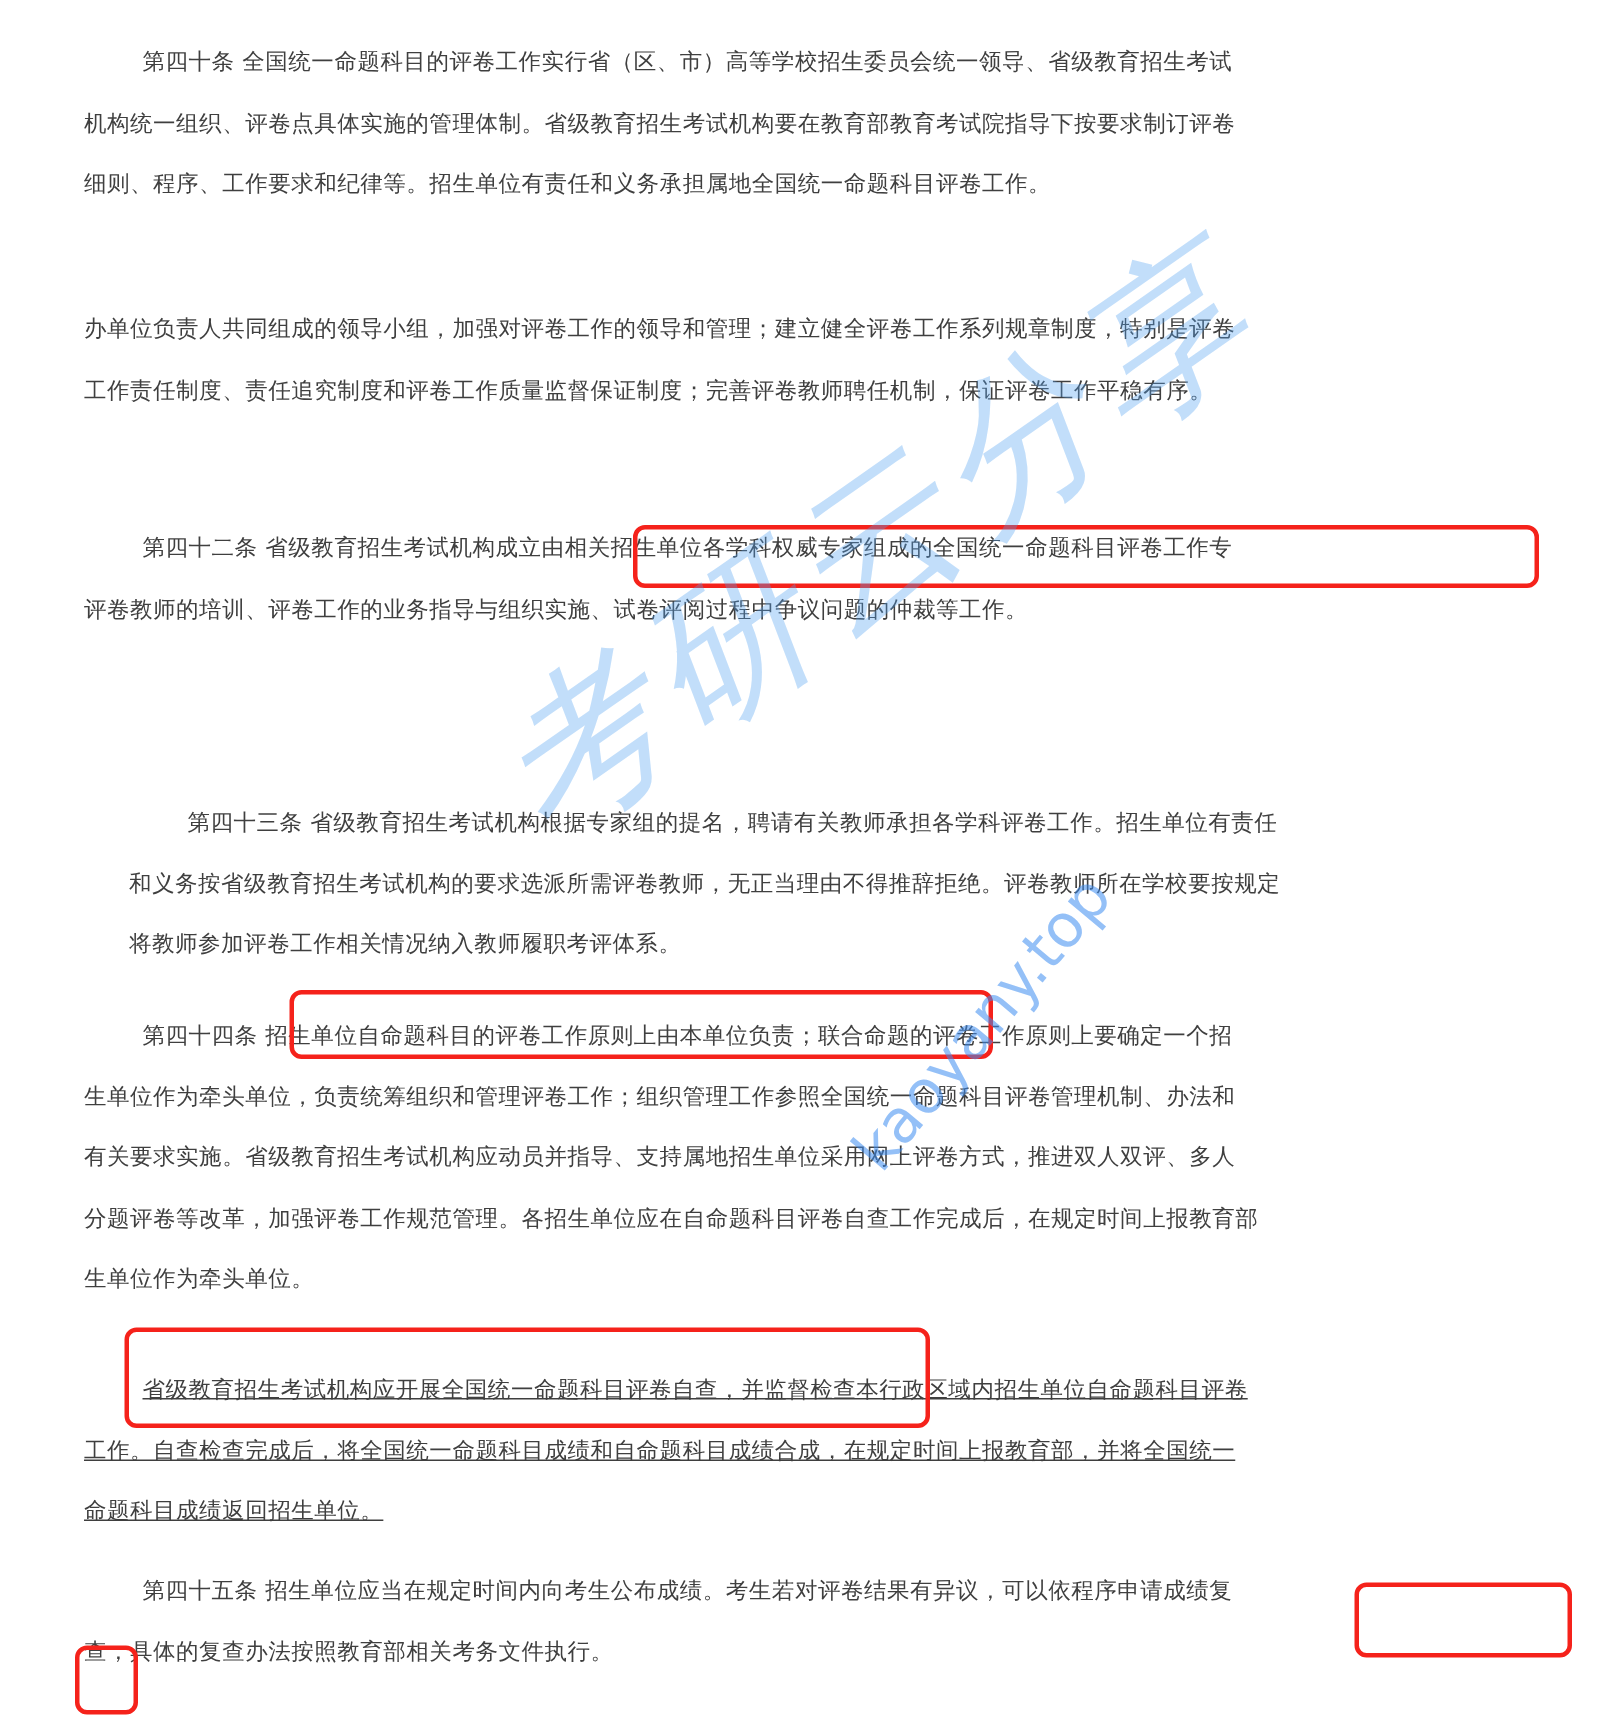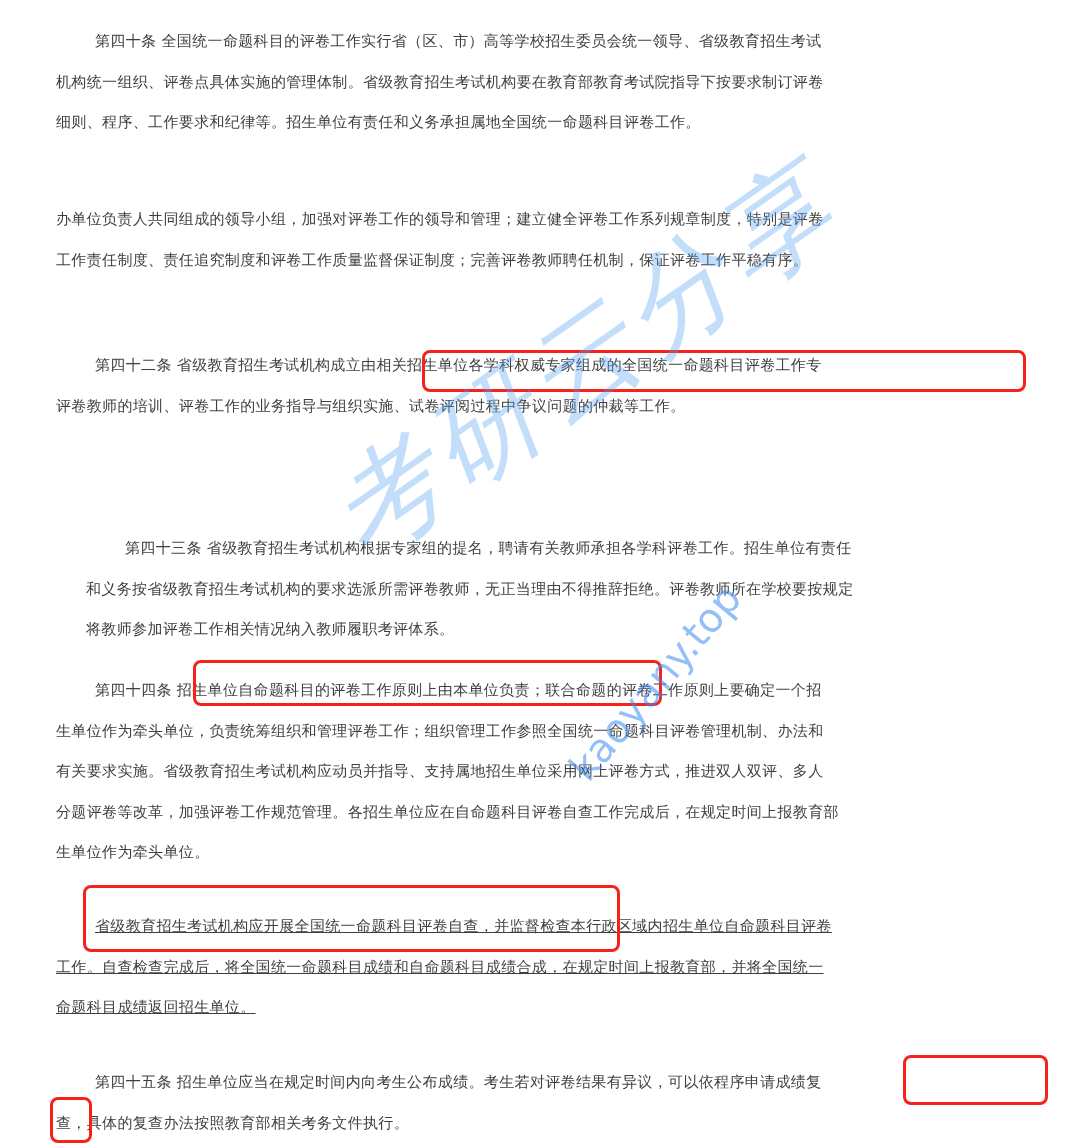--- a/index.html
+++ b/index.html
@@ -99,21 +99,21 @@
     <div class="line">分题评卷等改革，加强评卷工作规范管理。各招生单位应在自命题科目评卷自查工作完成后，在规定时间上报教育部</div>
     <div class="line">生单位作为牵头单位。</div>
   </div>
 
   <div class="para" style="top:906px;text-decoration:underline;">
     <div class="line indent">省级教育招生考试机构应开展全国统一命题科目评卷自查，并监督检查本行政区域内招生单位自命题科目评卷</div>
     <div class="line">工作。自查检查完成后，将全国统一命题科目成绩和自命题科目成绩合成，在规定时间上报教育部，并将全国统一</div>
     <div class="line">命题科目成绩返回招生单位。</div>
   </div>
 
-  <div class="para" style="top:1062px;">
+  <div class="para" style="top:1040px;">
     <div class="line indent">第四十五条 招生单位应当在规定时间内向考生公布成绩。考生若对评卷结果有异议，可以依程序申请成绩复</div>
     <div class="line">查，具体的复查办法按照教育部相关考务文件执行。</div>
   </div>
 </div>
 
 <div class="hl-box" style="left:422px; top:350px; width:604px; height:42px;"></div>
 <div class="hl-box" style="left:193px; top:660px; width:469px; height:46px;"></div>
 <div class="hl-box" style="left:83px; top:885px; width:537px; height:67px;"></div>
 <div class="hl-box" style="left:903px; top:1055px; width:145px; height:50px;"></div>
 <div class="hl-box" style="left:50px; top:1097px; width:42px; height:46px;"></div>

